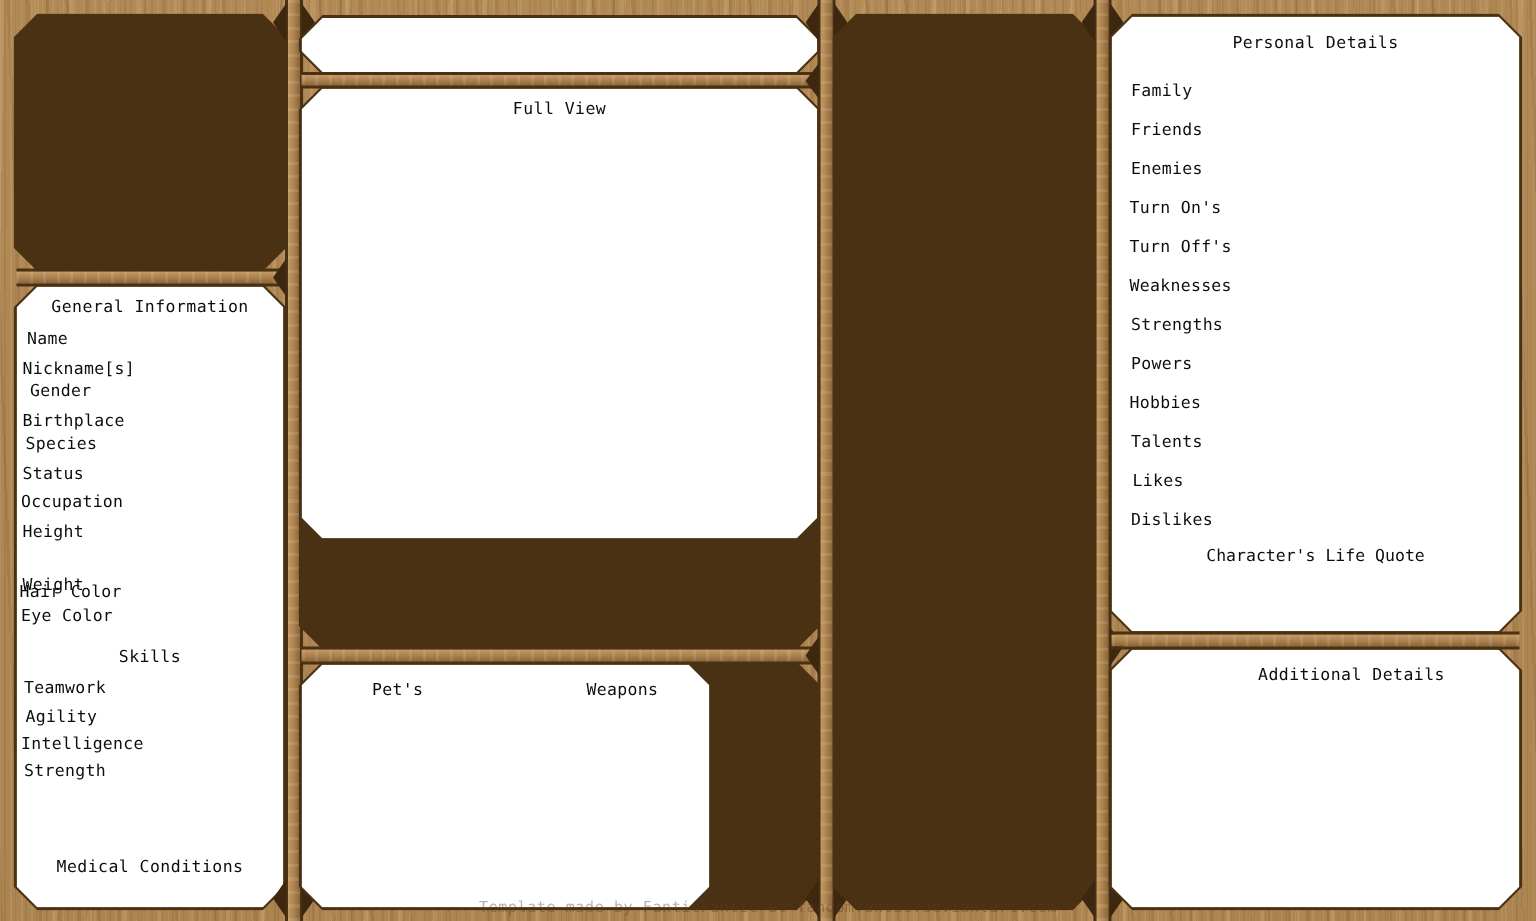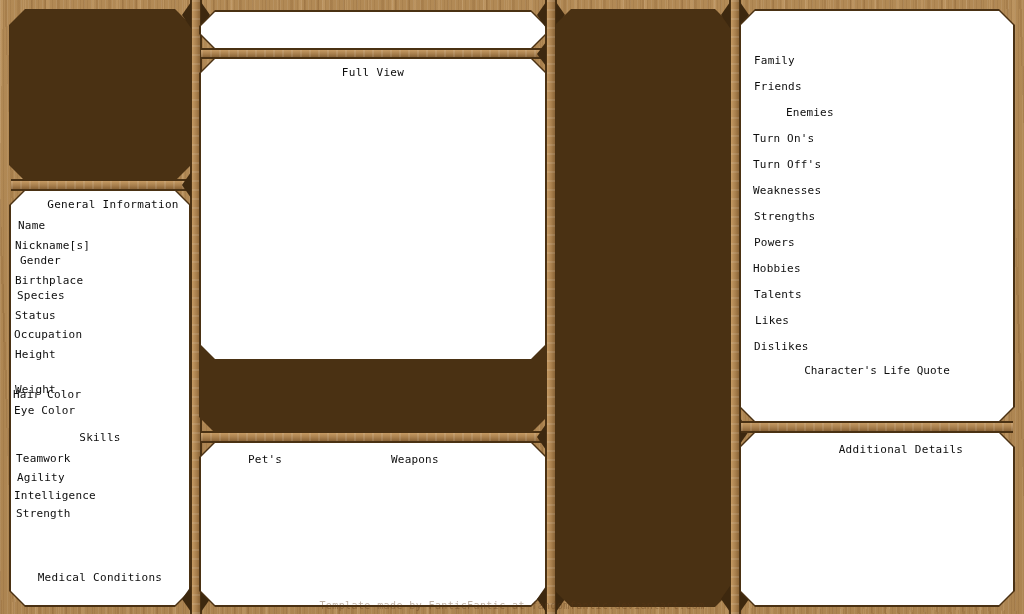--- a/index.html
+++ b/index.html
@@ -155,21 +155,21 @@
 <body>
 
 <div class="sheet">
 
   <div class="panel-frame" style="left:9px;  top:9px;  width:182px; height:172px;"></div>
 
   <div class="rail" style="left:11px; top:179px; width:178px; height:12px;"></div>
 
   <div class="panel-frame" style="left:9px;  top:189px; width:182px; height:418px;"></div>
   <div class="panel" style="left:11px; top:191px; width:178px; height:414px;">
-    <div class="hdr" style="top:7px;margin-left:13px;">General Information</div>
+    <div class="hdr" style="top:7px;">General Information</div>
 
     <div class="fld" style="left:7px;  top:28px;">Name</div>
     <div class="fld" style="left:4px;  top:48px;">Nickname[s]</div>
     <div class="fld" style="left:9px;  top:63px;">Gender</div>
     <div class="fld" style="left:4px;  top:83px;">Birthplace</div>
     <div class="fld" style="left:6px;  top:98px;">Species</div>
     <div class="fld" style="left:4px;  top:118px;">Status</div>
     <div class="fld" style="left:3px;  top:137px;">Occupation</div>
     <div class="fld" style="left:4px;  top:157px;">Height</div>
     <div class="fld" style="left:4px;  top:192px;">Weight</div>
@@ -202,21 +202,21 @@
   <div class="rail" style="left:201px; top:48px; width:344px; height:11px;"></div>
 
   <div class="panel-frame" style="left:199px; top:57px; width:348px; height:376px;"></div>
   <div class="panel" style="left:201px; top:59px; width:344px; height:300px;">
     <div class="hdr" style="top:7px;">Full View</div>
   </div>
 
   <div class="rail" style="left:201px; top:431px; width:344px; height:12px;"></div>
 
   <div class="panel-frame" style="left:199px; top:441px; width:348px; height:166px;"></div>
-  <div class="panel" style="left:201px; top:443px; width:344px; height:162px;">
+  <div class="panel" style="left:201px; top:443px; width:272px; height:162px;">
     <div class="fld" style="left:47px;  top:10px;">Pet's</div>
     <div class="fld" style="left:190px; top:10px;">Weapons</div>
   </div>
 
   <div class="rail-v" style="left:545px; top:0px; width:12px; height:614px;"></div>
   <div class="wedge wedge-l" style="left:537px; top:2px;   width:9px; height:26px;"></div>
   <div class="wedge wedge-r" style="left:556px; top:2px;   width:9px; height:26px;"></div>
   <div class="wedge wedge-l" style="left:537px; top:42px;  width:9px; height:24px;"></div>
   <div class="wedge wedge-l" style="left:537px; top:424px; width:9px; height:26px;"></div>
   <div class="wedge wedge-l" style="left:537px; top:586px; width:9px; height:26px;"></div>
@@ -226,24 +226,25 @@
 
   <div class="rail-v" style="left:729px; top:0px; width:12px; height:614px;"></div>
   <div class="wedge wedge-l" style="left:721px; top:2px;   width:9px; height:26px;"></div>
   <div class="wedge wedge-r" style="left:740px; top:2px;   width:9px; height:26px;"></div>
   <div class="wedge wedge-r" style="left:740px; top:418px; width:9px; height:26px;"></div>
   <div class="wedge wedge-l" style="left:721px; top:586px; width:9px; height:26px;"></div>
   <div class="wedge wedge-r" style="left:740px; top:586px; width:9px; height:26px;"></div>
 
   <div class="panel-frame" style="left:739px; top:9px;  width:276px; height:414px;"></div>
   <div class="panel" style="left:741px; top:11px; width:272px; height:410px;">
+    <div class="hdr" style="top:11px;">Personal Details</div>
 
     <div class="fld" style="left:13px; top:43px;">Family</div>
     <div class="fld" style="left:13px; top:69px;">Friends</div>
-    <div class="fld" style="left:13px; top:95px;margin-left:32px;">Enemies</div>
+    <div class="fld" style="left:13px; top:95px;">Enemies</div>
     <div class="fld" style="left:12px; top:121px;">Turn On's</div>
     <div class="fld" style="left:12px; top:147px;">Turn Off's</div>
     <div class="fld" style="left:12px; top:173px;">Weaknesses</div>
     <div class="fld" style="left:13px; top:199px;">Strengths</div>
     <div class="fld" style="left:13px; top:225px;">Powers</div>
     <div class="fld" style="left:12px; top:251px;">Hobbies</div>
     <div class="fld" style="left:13px; top:277px;">Talents</div>
     <div class="fld" style="left:14px; top:303px;">Likes</div>
     <div class="fld" style="left:13px; top:329px;">Dislikes</div>
 

